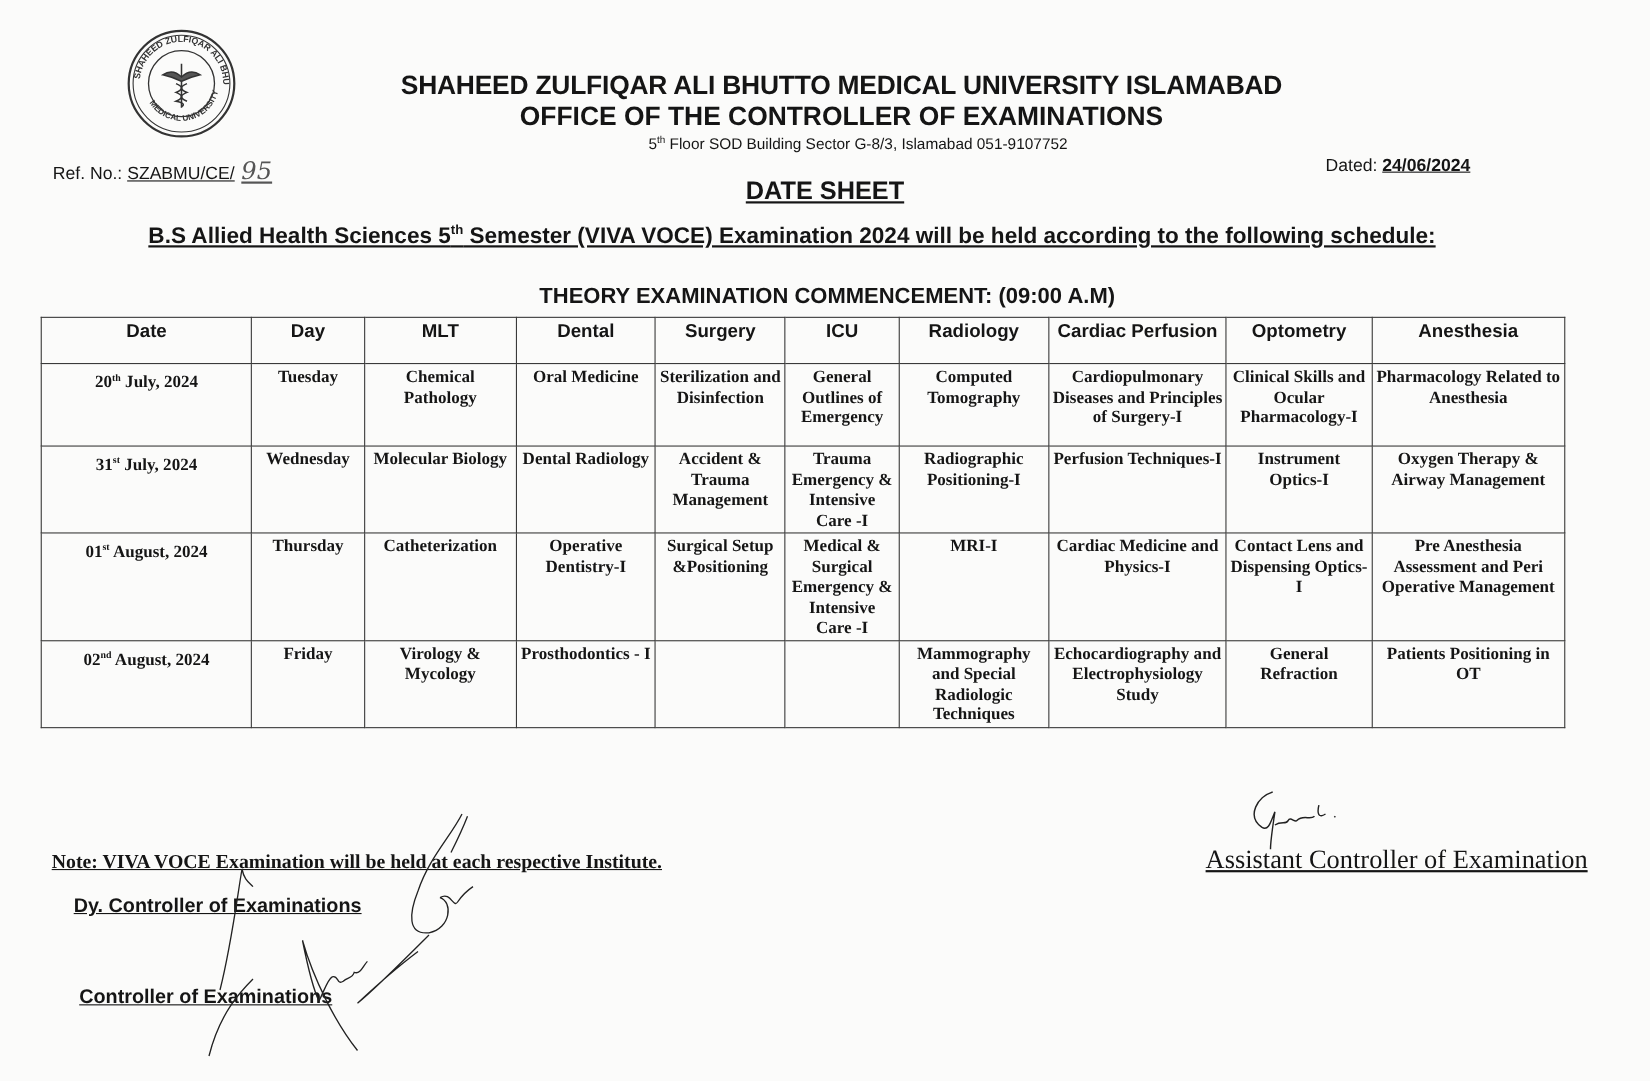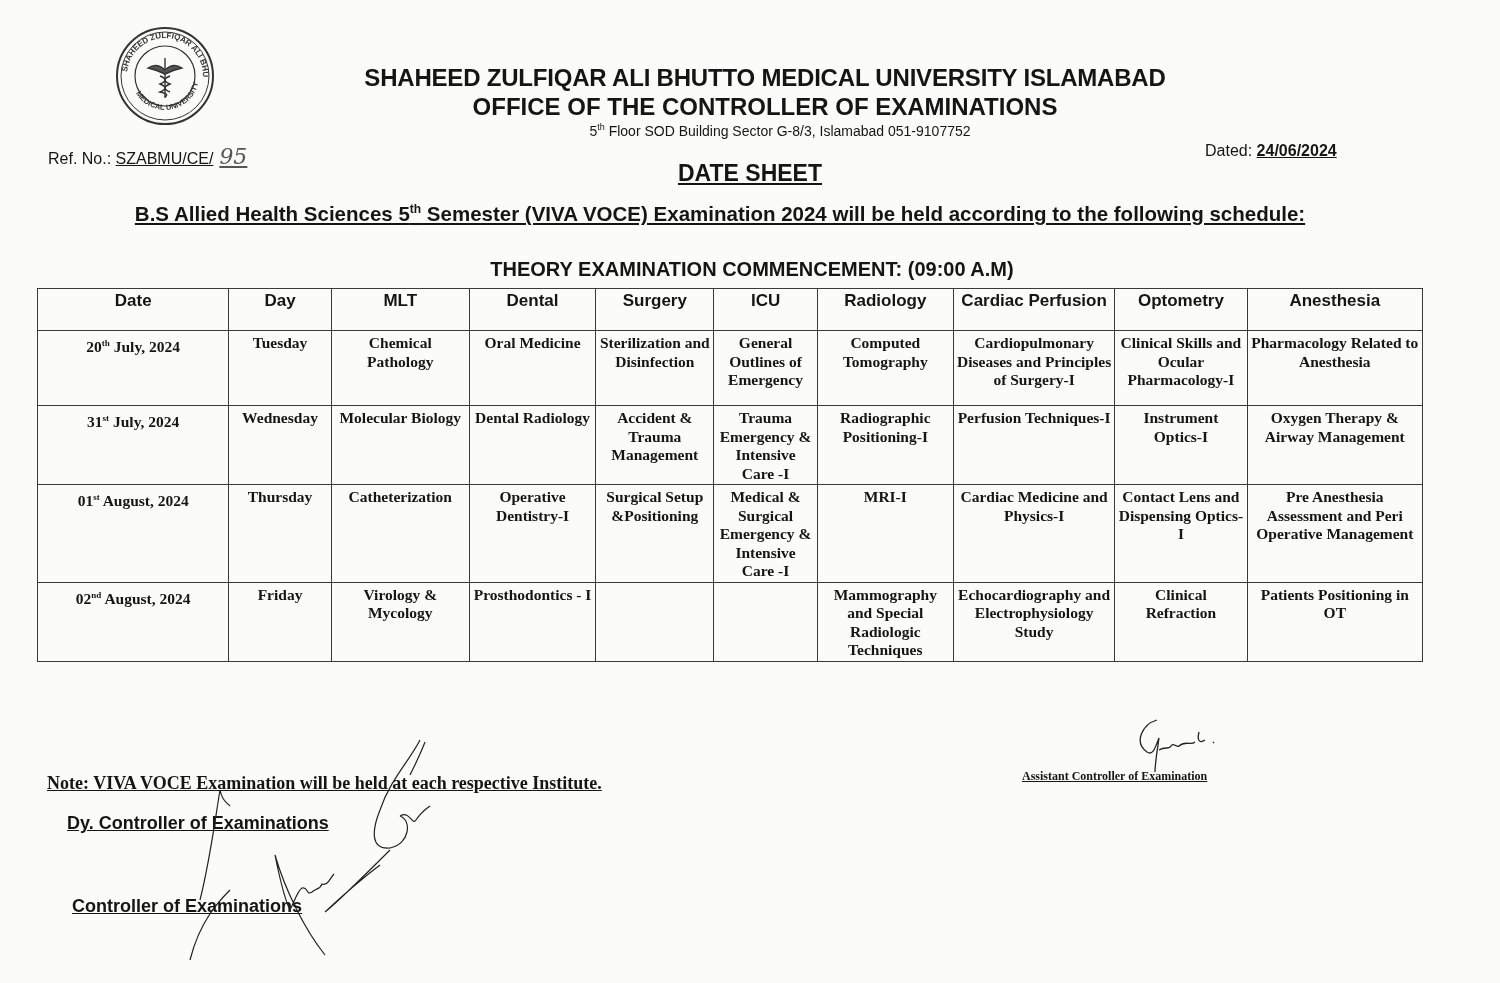--- a/index.html
+++ b/index.html
@@ -57,21 +57,21 @@
   tr.r4 td { height:70px; }
   tr.r5 td { height:36px; }
   tr.r6 td { height:33px; }
 
   .note {
     left:47px; top:729px; font-family:"Liberation Serif", serif; font-weight:bold; font-size:18px;
     text-decoration:underline;
     margin-top:44px;
   }
   .asst {
-    left:1022px; top:769px; font-family:"Liberation Serif", serif; font-weight:bold; font-size:12px;
+    left:1096px; top:769px; font-family:"Liberation Serif", serif; font-weight:normal; font-size:24px;
     text-decoration:underline;
   }
   .dy { left:67px; top:813px; font-weight:bold; font-size:18px; text-decoration:underline; }
   .ctrl { left:72px; top:896px; font-weight:bold; font-size:18px; text-decoration:underline; }
   svg.sig { position:absolute; overflow:visible; }
 </style>
 </head>
 <body>
 
 <svg class="abs logo" viewBox="0 0 106 100">
@@ -171,21 +171,21 @@
       </tr>
       <tr class="r4">
         <td><span>02</span><sup>nd</sup><span> August, 2024</span></td>
         <td>Friday</td>
         <td>Virology &amp; Mycology</td>
         <td>Prosthodontics - I</td>
         <td></td>
         <td></td>
         <td>Mammography and Special Radiologic Techniques</td>
         <td>Echocardiography and Electrophysiology Study</td>
-        <td>Clinical Refraction</td>
+        <td>General Refraction</td>
         <td>Patients Positioning in OT</td>
       </tr>
     </tbody>
 </table>
 
 <div class="abs note">Note: VIVA VOCE Examination will be held at each respective Institute.</div>
 
 <svg class="sig" style="left:1125px;top:712px;width:110px;height:70px;" viewBox="0 0 110 70">
   <path d="M32,8 C18,12 8,30 22,40 C28,44 30,36 34,26 C32,40 30,52 30,60 M34,38 C40,34 44,38 46,34 C48,30 52,36 54,34 C60,28 66,34 70,30 M74,20 C72,28 74,32 80,28 M88,30 l1,1" fill="none" stroke="#222" stroke-width="1.3"></path>
 </svg>

